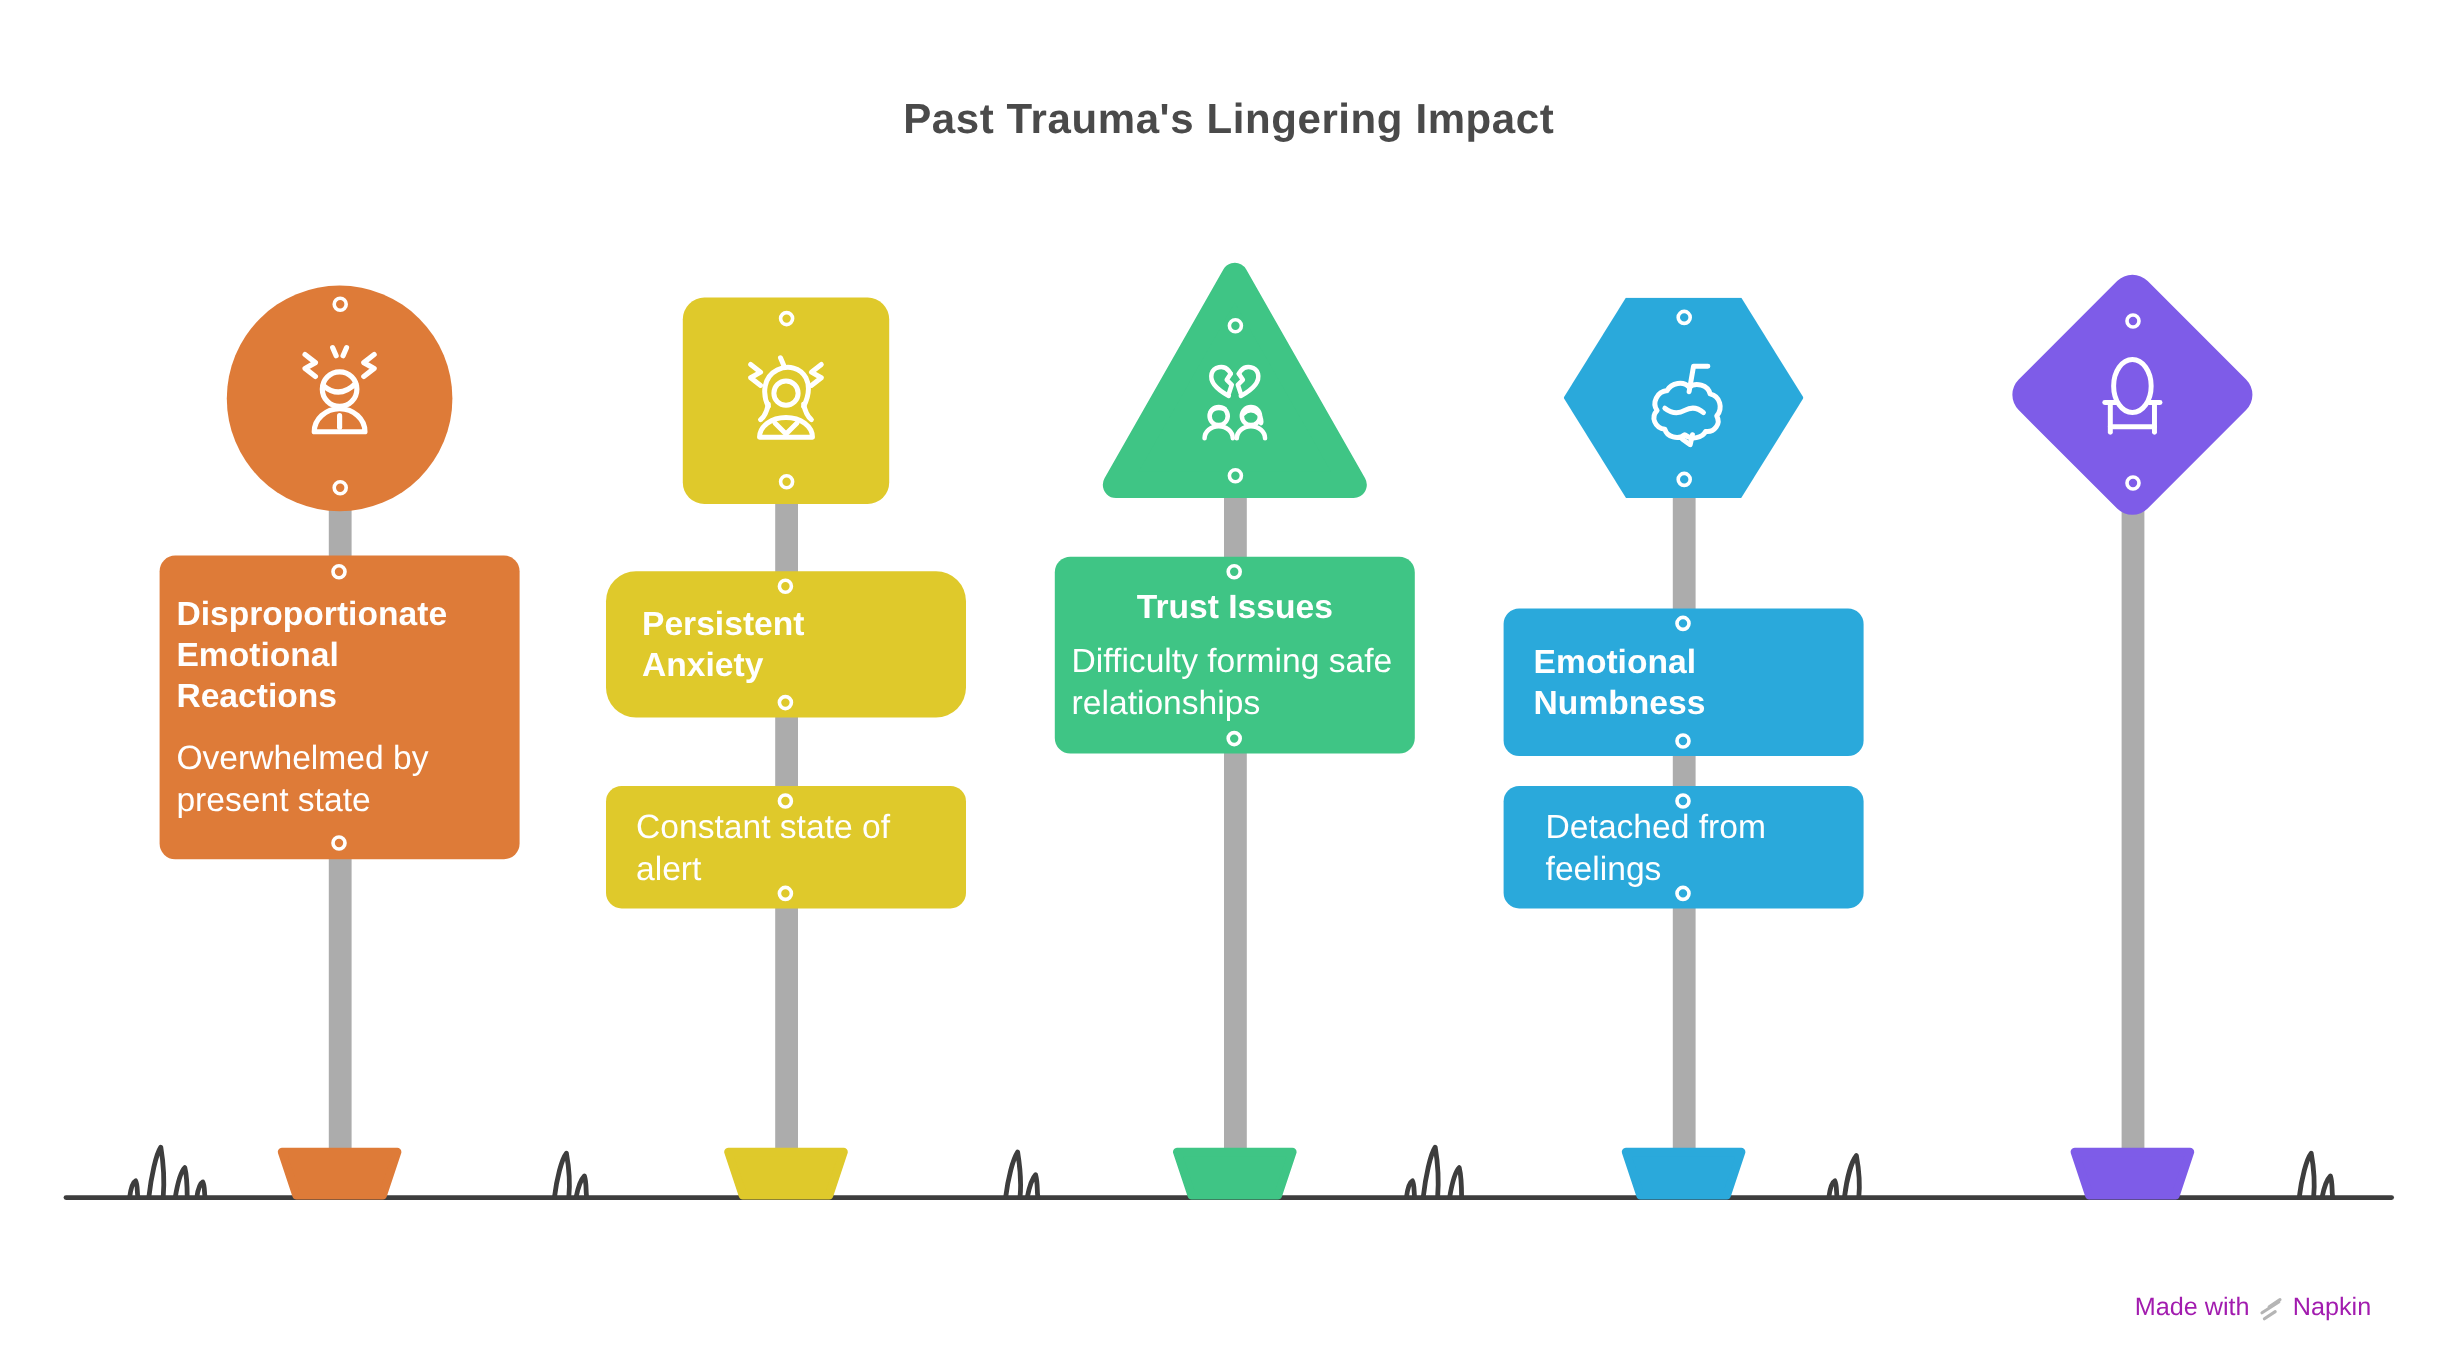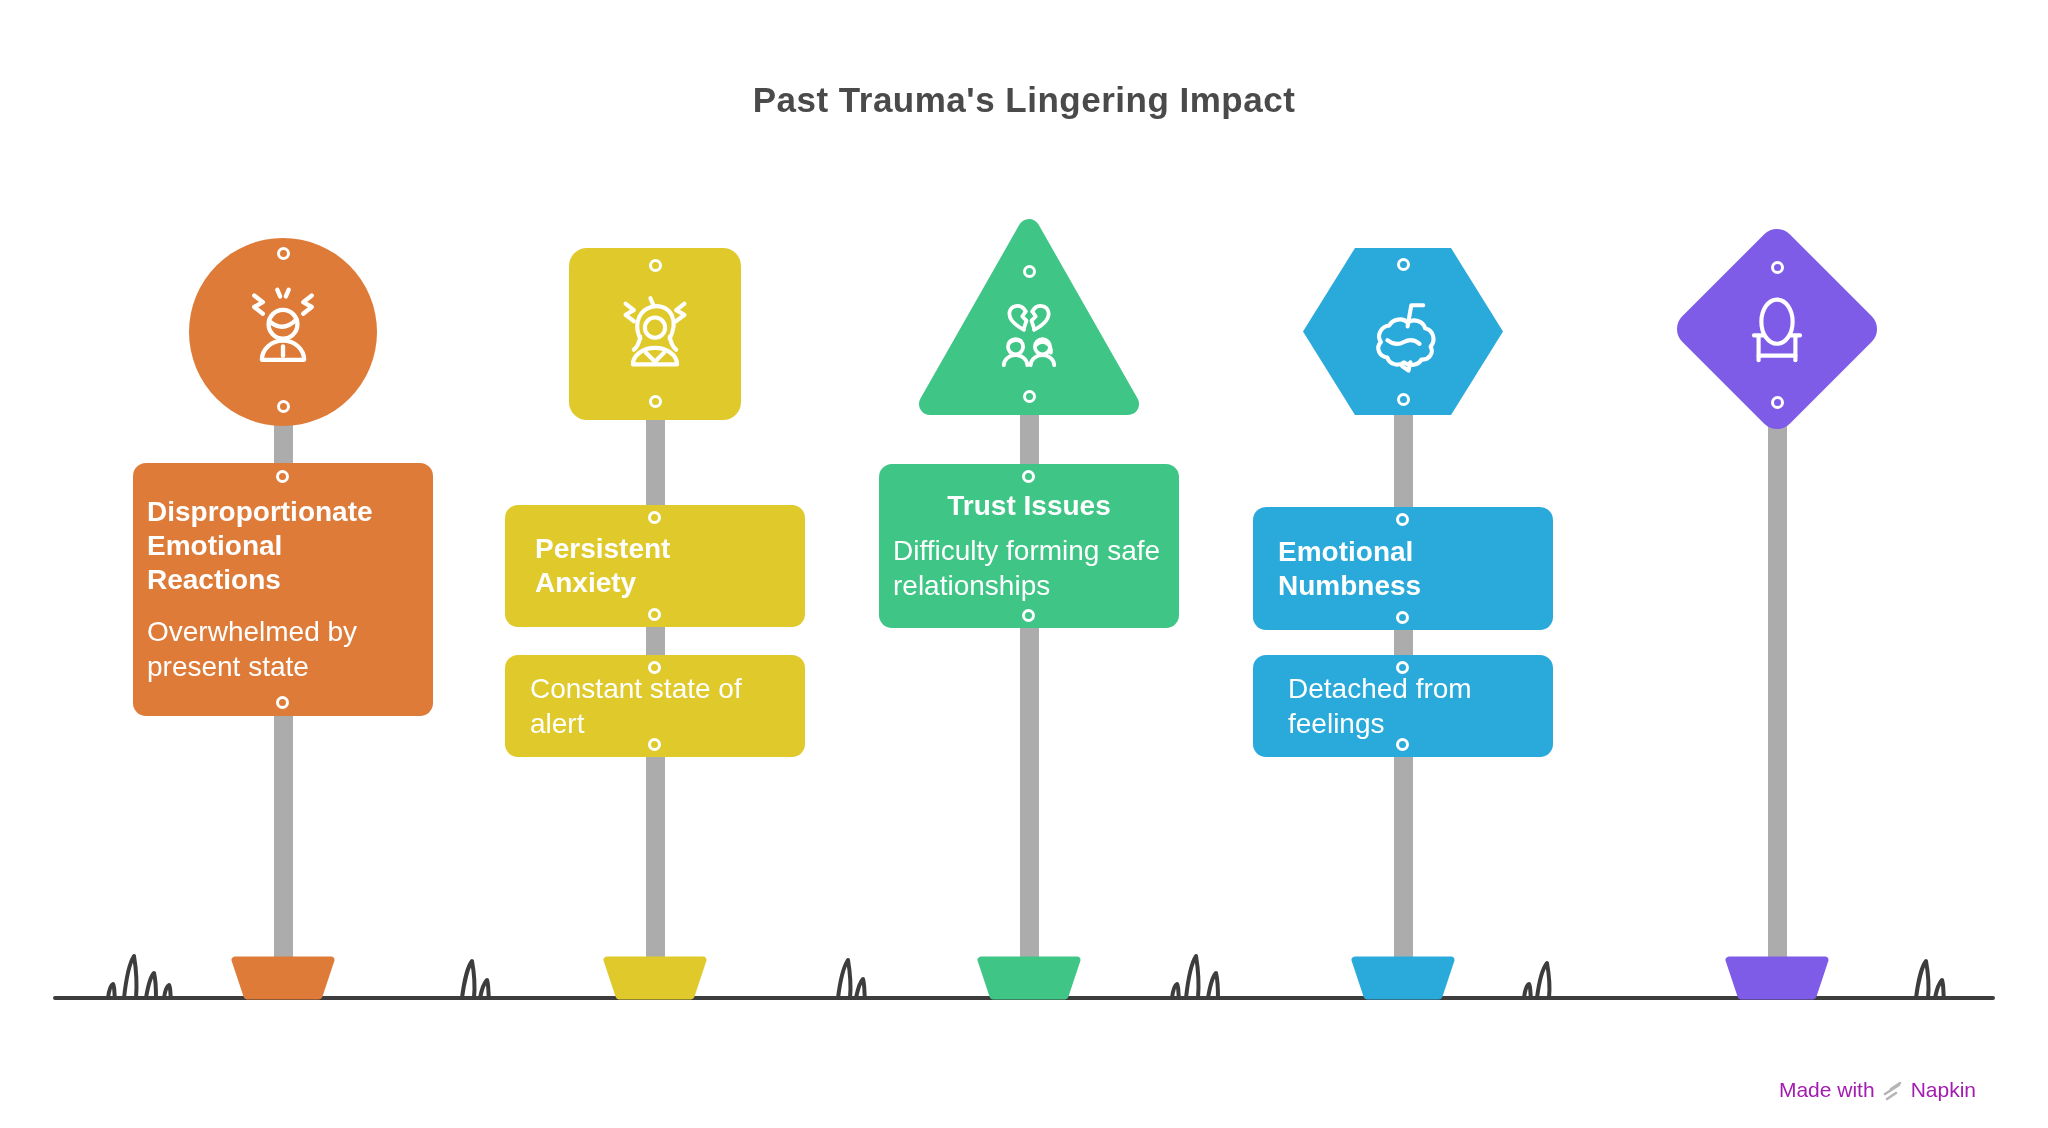--- a/index.html
+++ b/index.html
@@ -84,21 +84,21 @@
       <circle cx="50" cy="42" r="11"></circle>
       <path d="M34,54 C28,42 30,27 42,21 C52,16 63,19 68,28 C72,36 70,46 66,54"></path>
       <path d="M34,52 q-2,10 -7,14"></path>
       <path d="M66,52 q2,10 7,14"></path>
       <path d="M26,82 a24,18 0 0 1 48,0 z"></path>
       <path d="M40,69 l10,10 l10,-10"></path>
     </svg>
   </div>
   <div class="bolt" style="left:649px;top:259px"></div>
   <div class="bolt" style="left:649px;top:395px"></div>
-  <div class="card" style="left: 505px; top: 505px; height: 122px; background-color: rgb(223, 201, 43);">
+  <div class="card" style="left: 505px; top: 476px; height: 122px; background-color: rgb(223, 201, 43); border-radius: 25px;">
     <div class="bolt" style="left:143px;top:6px"></div>
     <div class="card-title" style="max-width:240px">Persistent Anxiety</div>
     <div class="bolt" style="left:143px;top:103px"></div>
   </div>
   <div class="card" style="left: 505px; top: 655px; height: 102px; background-color: rgb(223, 201, 43);">
     <div class="bolt" style="left:143px;top:6px"></div>
     <div class="card-desc" style="max-width:250px">Constant state of alert</div>
     <div class="bolt" style="left:143px;top:83px"></div>
   </div>
 

